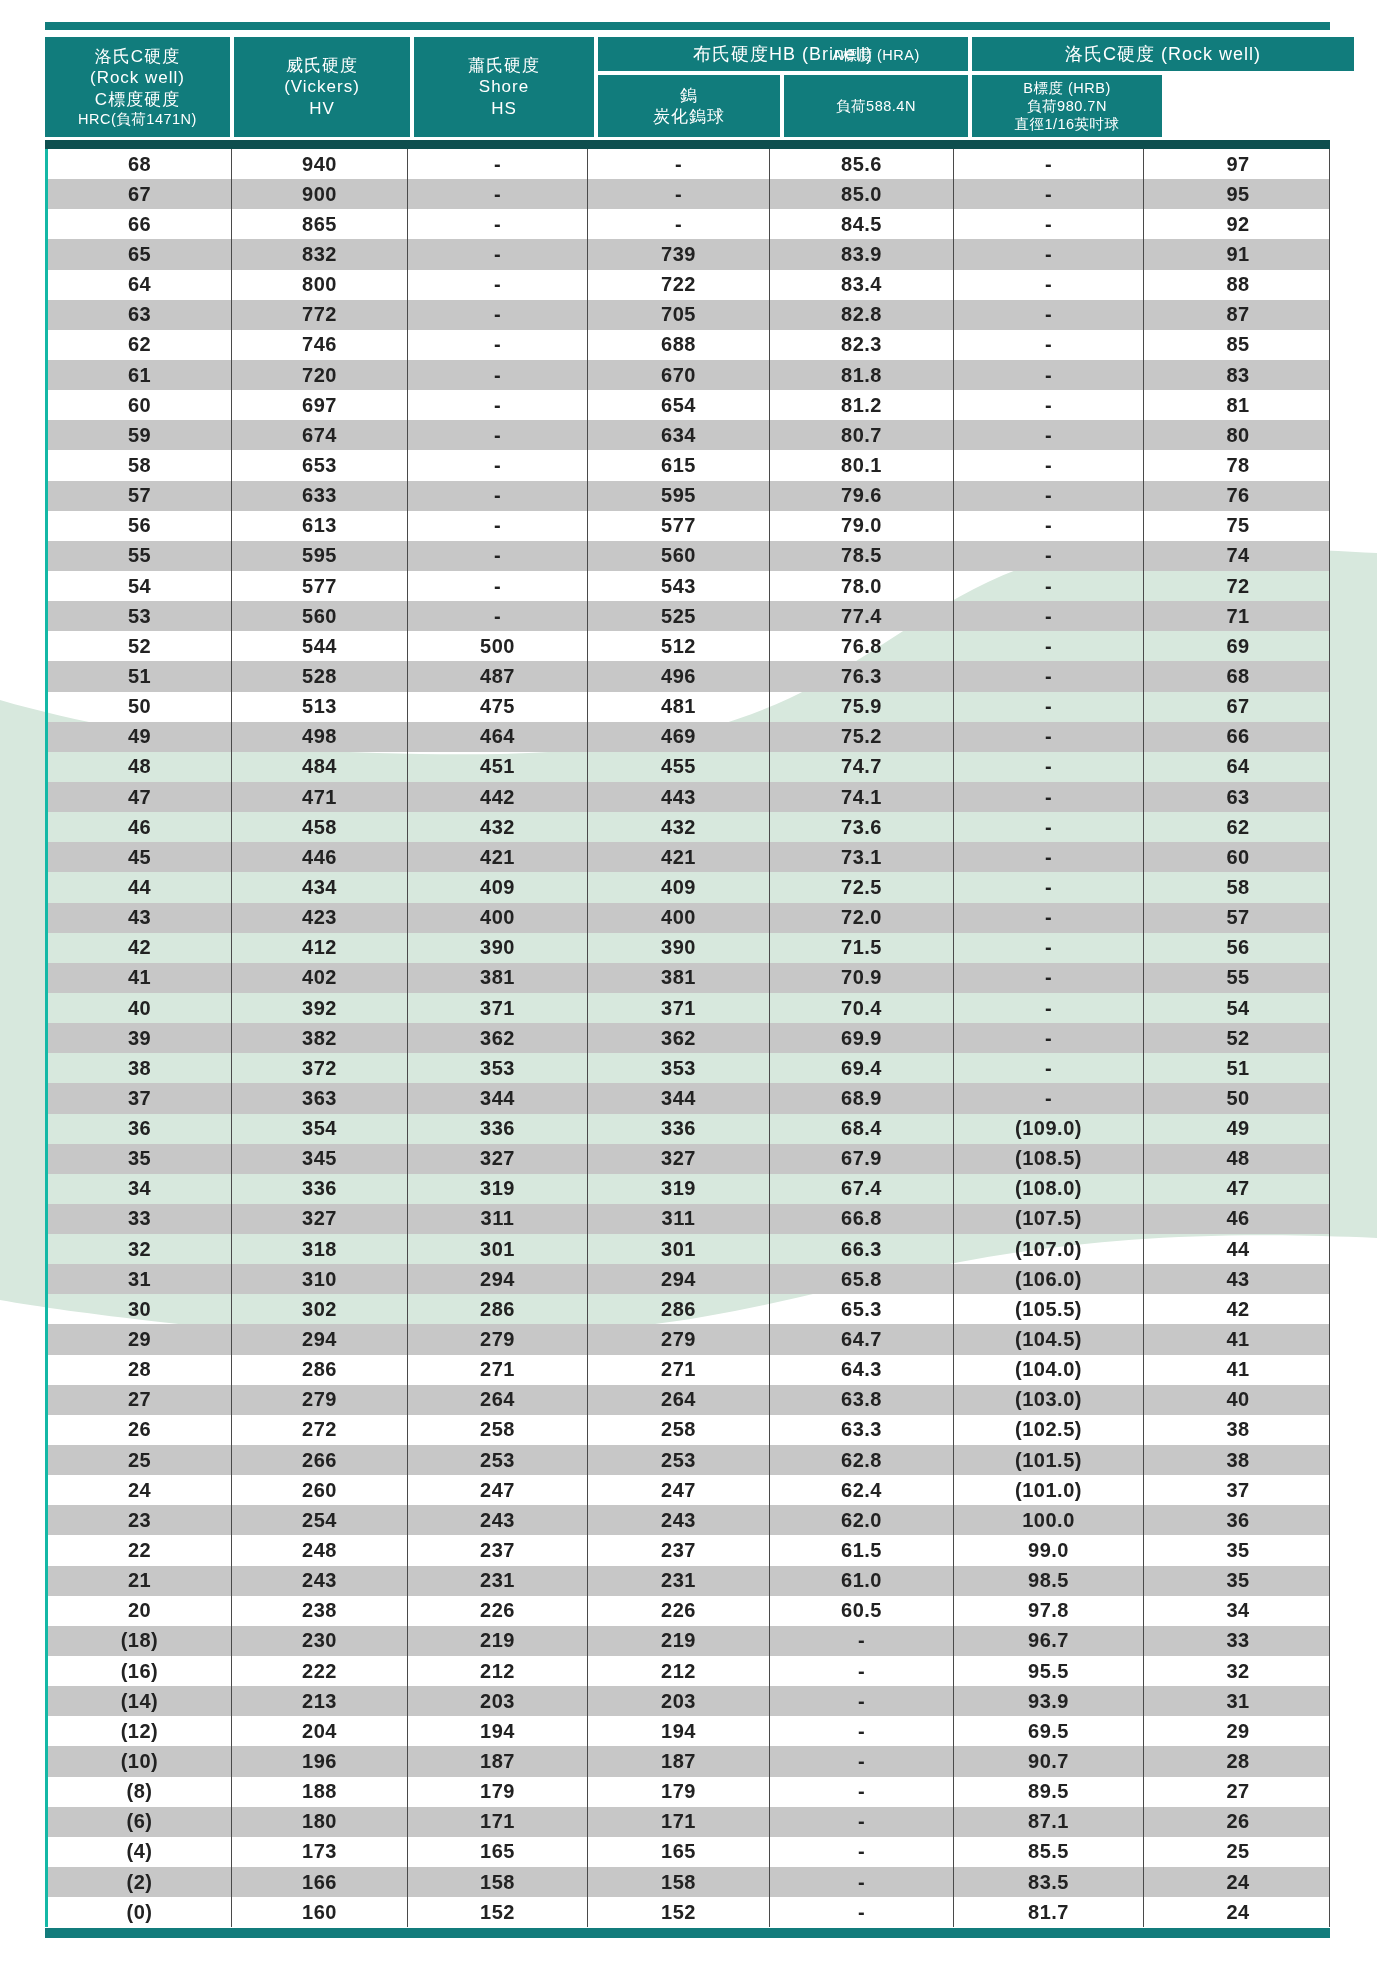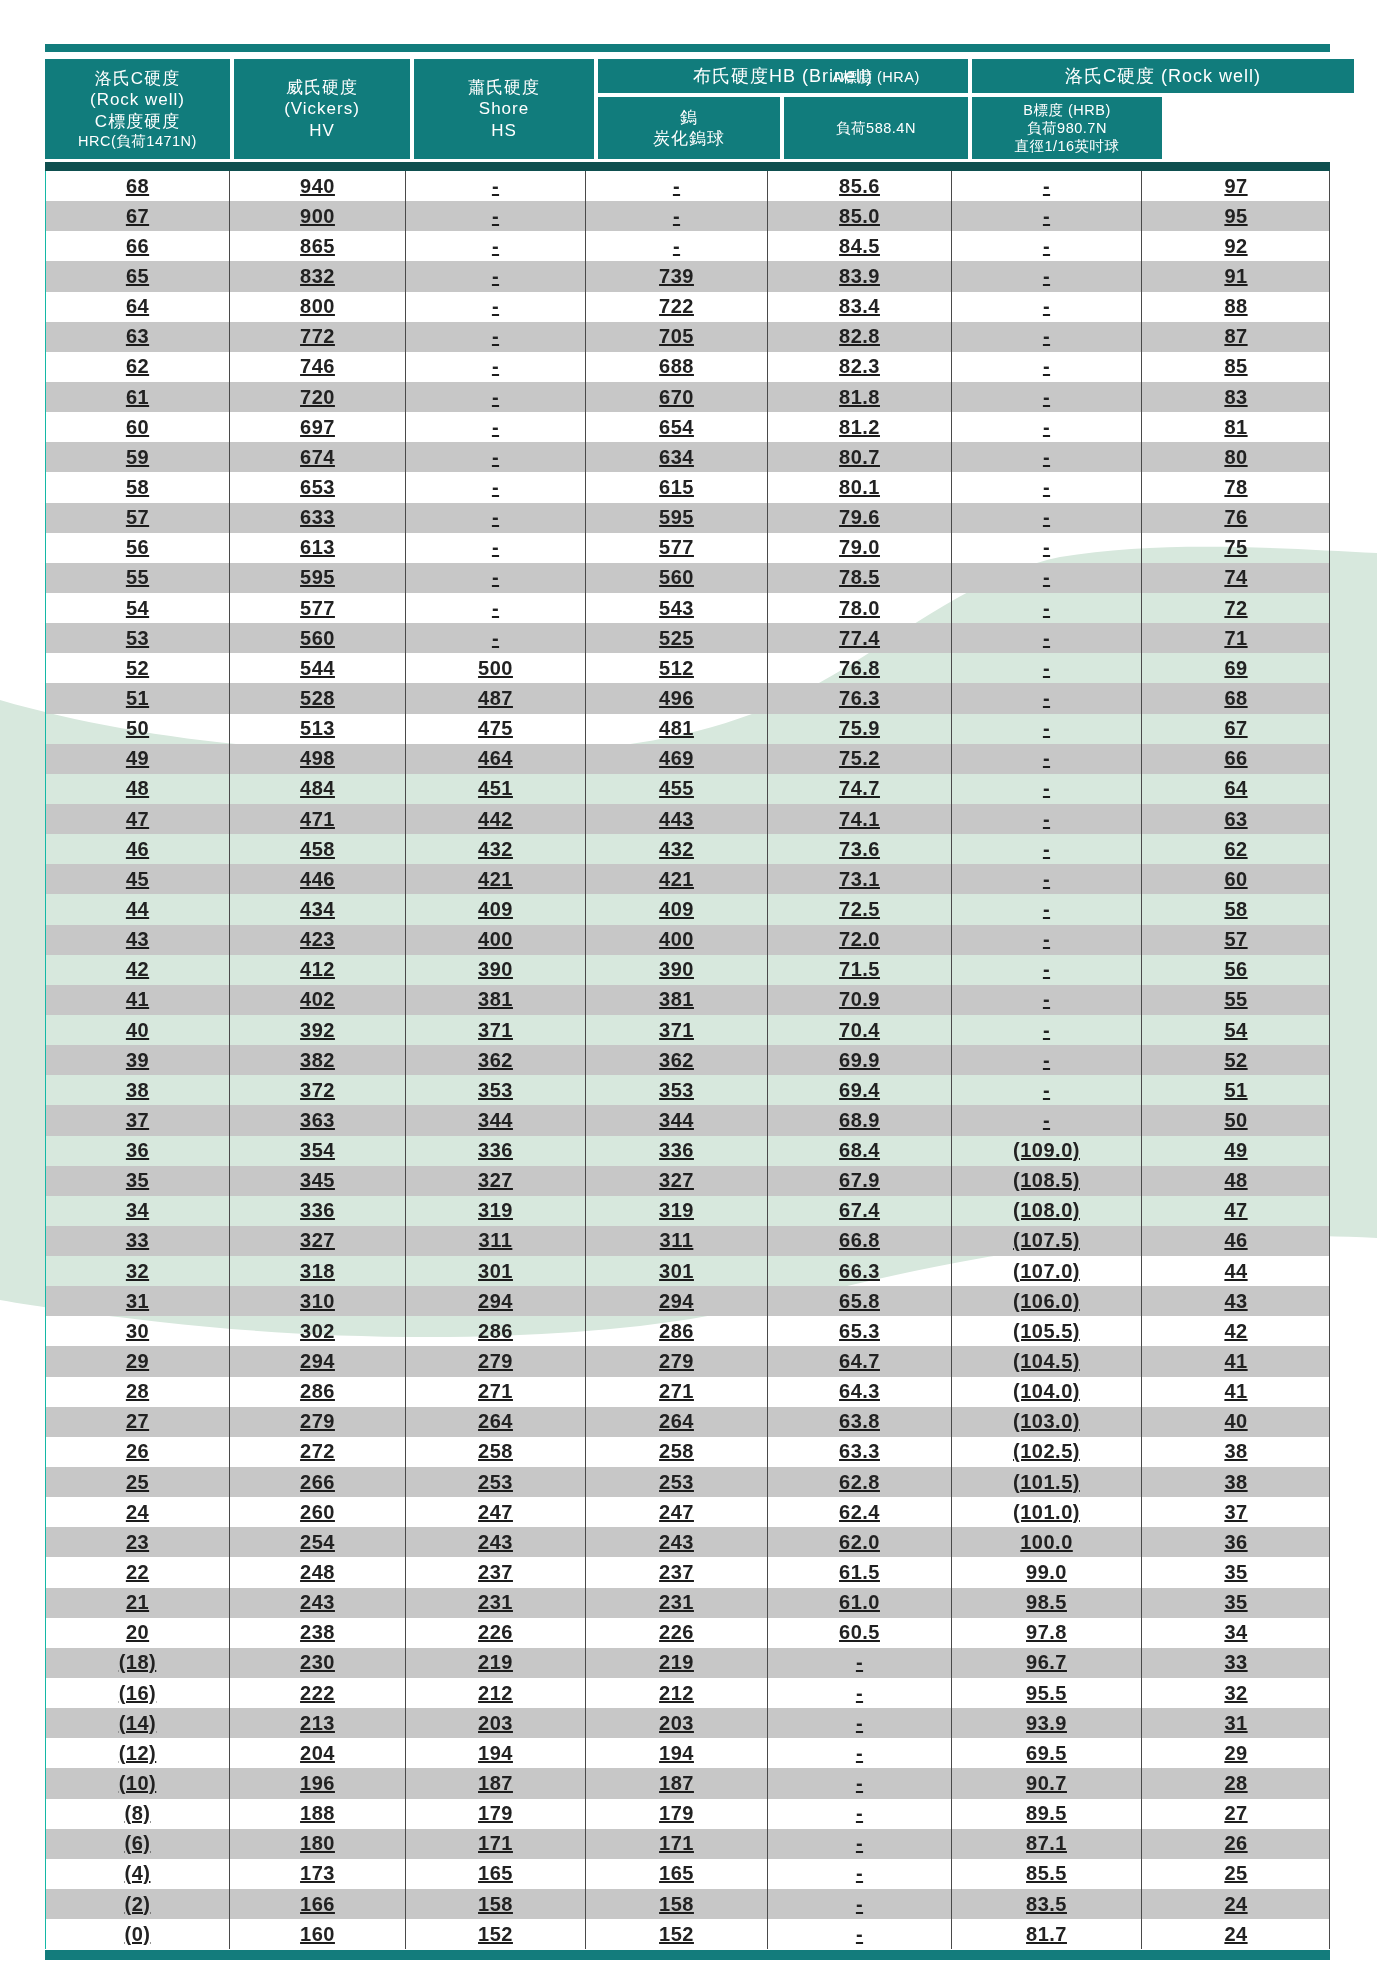--- a/index.html
+++ b/index.html
@@ -2,39 +2,39 @@
 <html><head>
 <meta charset="utf-8">
 <style>
   html,body{margin:0;padding:0;}
   body{
     width:1377px;height:1985px;position:relative;background:#ffffff;
     font-family:"Liberation Sans","DejaVu Sans",sans-serif;
     color:#1c1c1c;overflow:hidden;
   }
   .wave{position:absolute;left:0;top:0;width:1377px;height:1985px;z-index:0;}
-  .table-wrap{position:absolute;left:45px;top:44px;width:1285px;z-index:1;}
+  .table-wrap{position:absolute;left:45px;top:22px;width:1285px;z-index:1;}
   .top-strip{height:8px;background:#117c7c;margin-bottom:7px;}
   .thead{
     display:grid;
     grid-template-columns:185px 176px 180px 182px 184px 190px 188px;
     grid-template-rows:34px 62px;
     gap:4px;height:100px;background:transparent;
   }
   .hcell{
     background:#117c7c;color:#ffffff;display:flex;flex-direction:column;
     align-items:center;justify-content:center;text-align:center;
     letter-spacing:1px;line-height:1.25;
   }
   .hcell .l1{font-size:17px;}
   .hcell .sm{font-size:14.5px;letter-spacing:0.5px;}
   .span2r{grid-row:1 / span 2;}
   .group{grid-column:span 2;font-size:18px;}
   .hbar{height:9px;background:#0e4f4f;margin-top:3px;}
-  .tbody{border-left:1px solid #14b8a6;border-right:1px solid #4a4a4a;text-decoration:underline;}
+  .tbody{border-left:3px solid #14b8a6;border-right:1px solid #4a4a4a;}
   .trow{
     display:grid;
     grid-template-columns:184px 176px 180px 182px 184px 190px 188px;
     height:30.15px;background:transparent;
   }
   .trow.striped{background:#c7c7c7;}
   .tcell{
     display:flex;align-items:center;justify-content:center;
     font-size:20px;font-weight:700;letter-spacing:0.5px;color:#222222;
     border-right:1px solid #4a4a4a;overflow:hidden;

